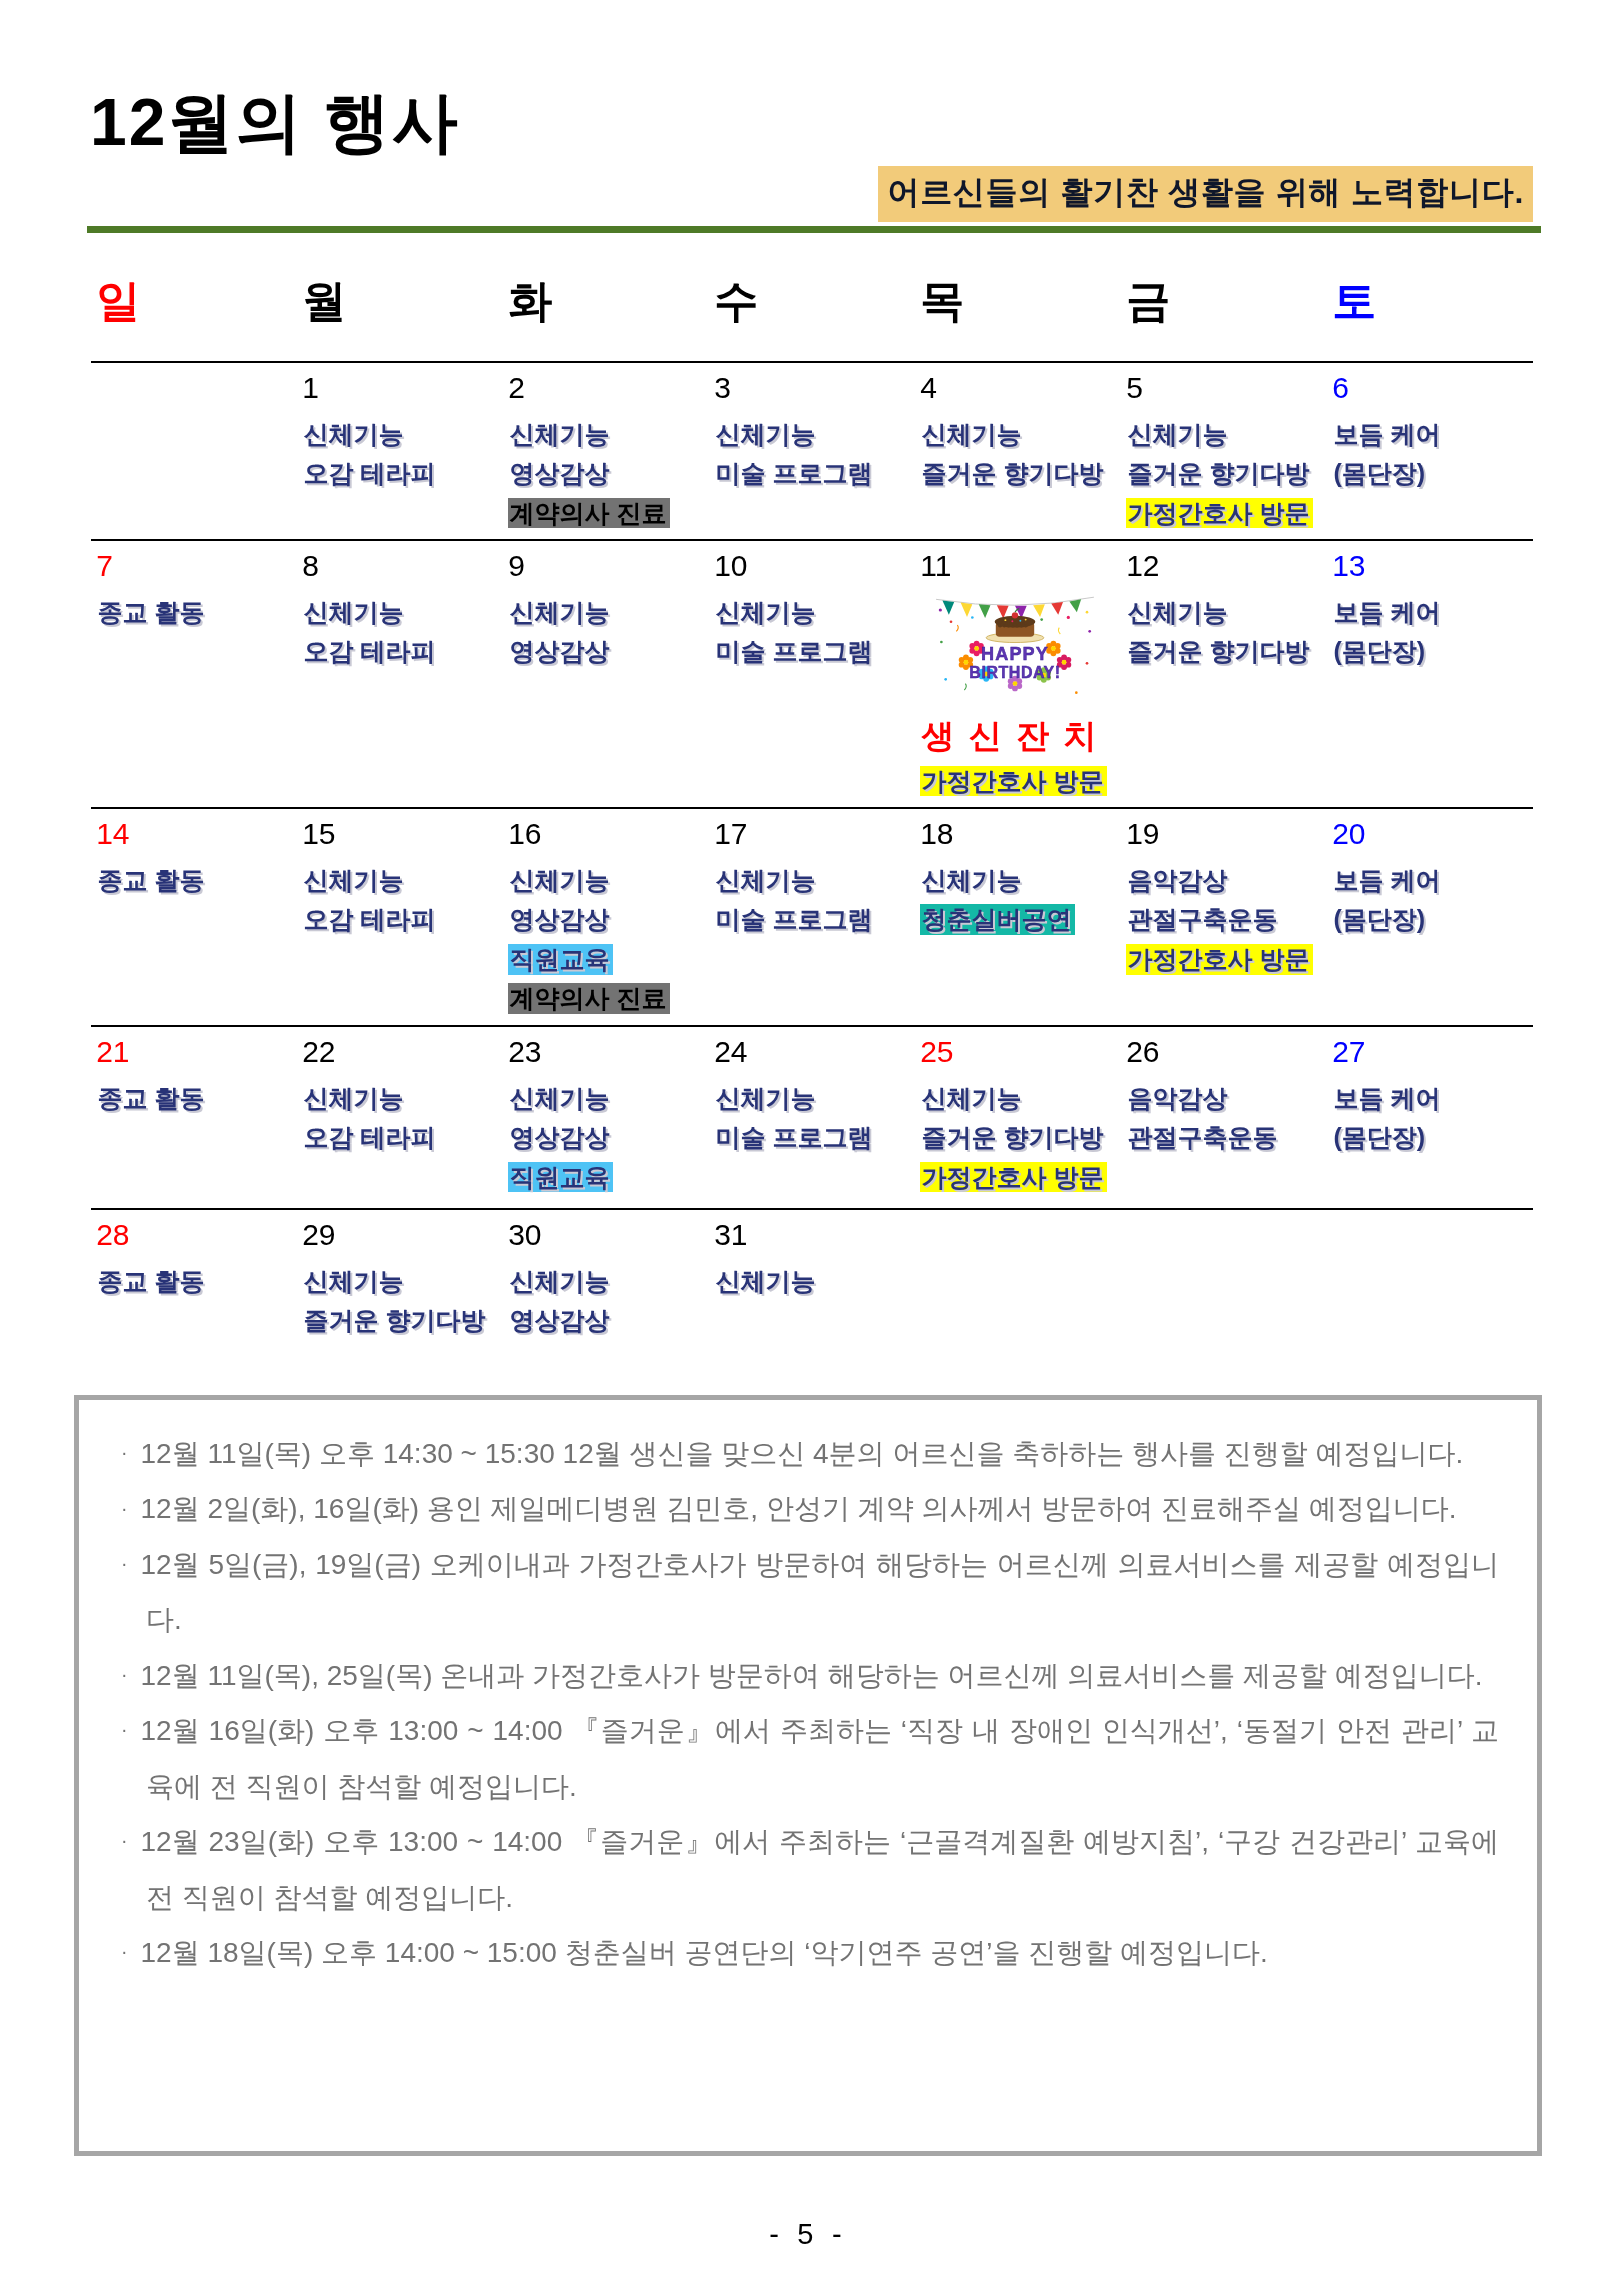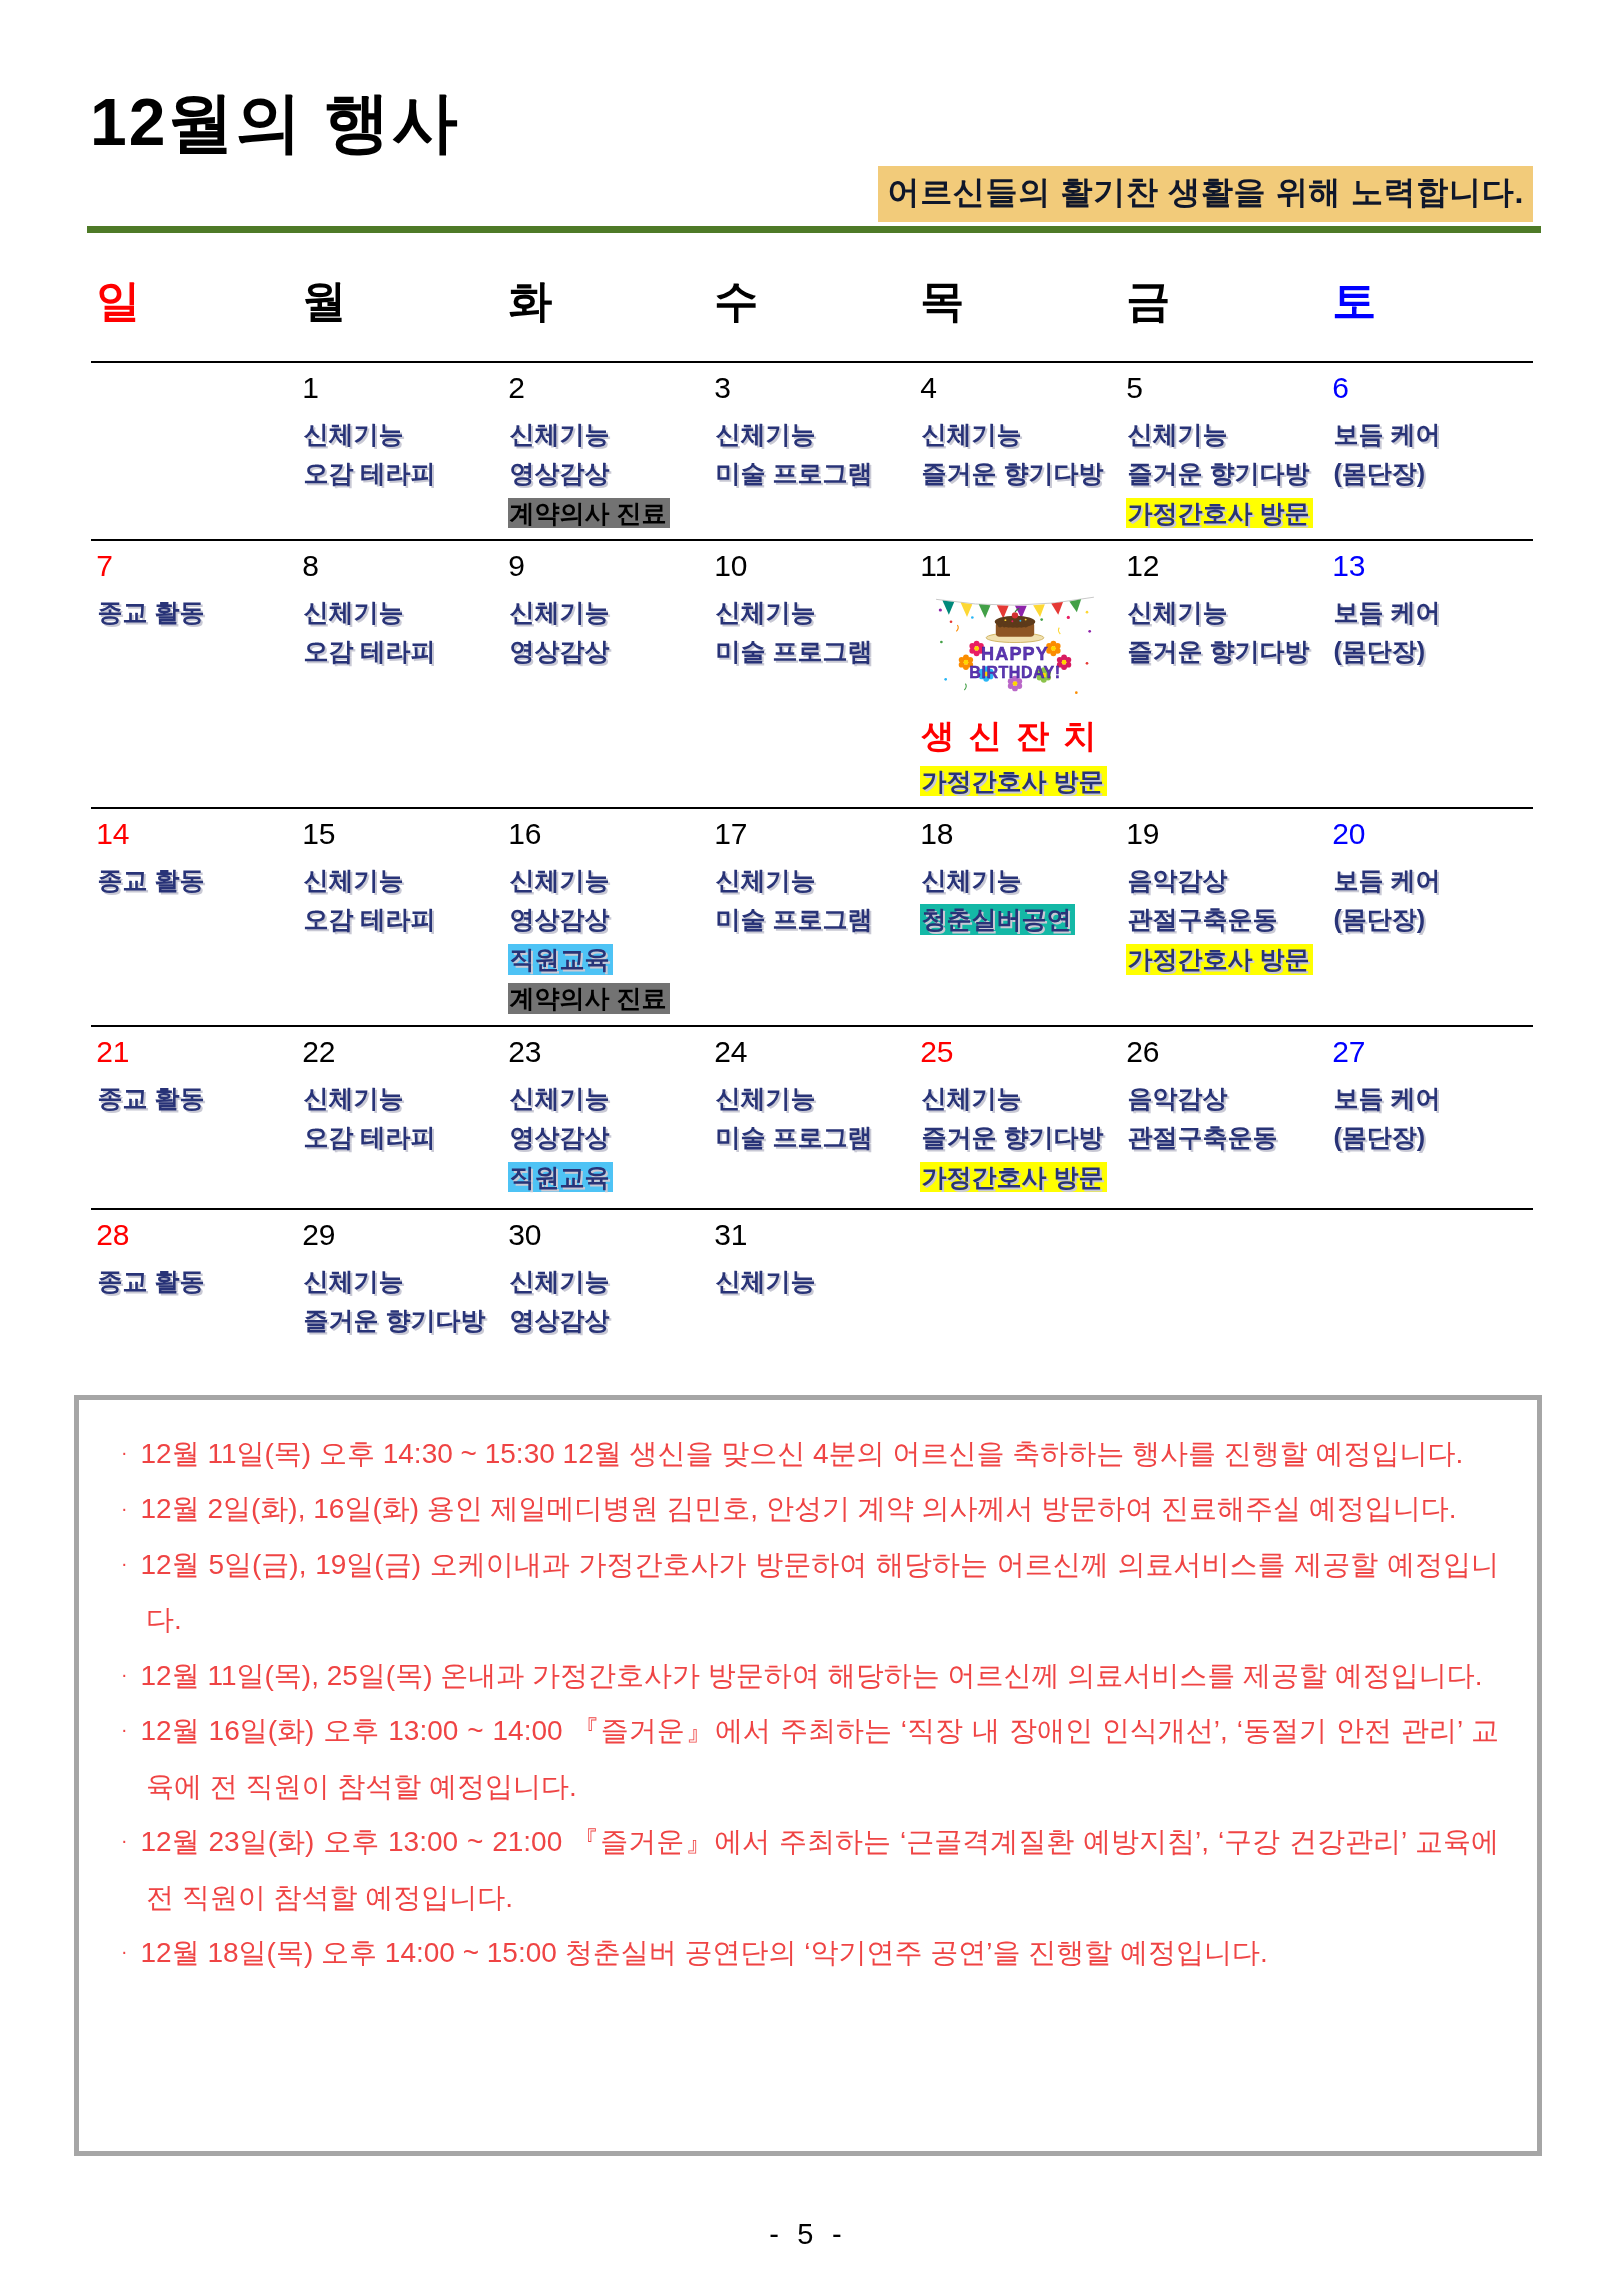--- a/index.html
+++ b/index.html
@@ -42,21 +42,21 @@
   .hl-blue{background:#4EC3F5}
   .hl-pink{background:#14b8a6}
   .red-text{color:#FF0000;text-shadow:none;font-size:33px;letter-spacing:2.6px;padding-left:13px}
   .bday{display:block;width:190px;height:112px;margin:1.3px 0 5.2px 0}
   .notes{
     position:absolute;left:74px;top:1395px;width:1468px;height:761px;
     border:5.9px solid #A6A6A6;box-sizing:border-box;
     padding:26px 38px 0 30px;background:#fff;
   }
   .note{
-    font-size:28px;line-height:1.98;color:#ef4444;margin:0;
+    font-size:28px;line-height:1.98;color:#737373;margin:0;
     text-align:justify;padding-left:37px;text-indent:-25px;
   }
   .note .bullet{font-size:19.6px;margin-right:13px;vertical-align:3.9px}
   .pagenum{
     position:absolute;left:0;bottom:33px;width:100%;text-align:center;
     font-size:29px;letter-spacing:5.2px;color:#000;
   }
 </style>
 </head>
 <body>
@@ -321,18 +321,18 @@
       </div>
     </div>
 </div>
 
 <div class="notes">
     <p class="note"><span class="bullet">·</span><span class="note-text">12월 11일(목) 오후 14:30 ~ 15:30 12월 생신을 맞으신 4분의 어르신을 축하하는 행사를 진행할 예정입니다.</span></p>
     <p class="note"><span class="bullet">·</span><span class="note-text">12월 2일(화), 16일(화) 용인 제일메디병원 김민호, 안성기 계약 의사께서 방문하여 진료해주실 예정입니다.</span></p>
     <p class="note"><span class="bullet">·</span><span class="note-text">12월 5일(금), 19일(금) 오케이내과 가정간호사가 방문하여 해당하는 어르신께 의료서비스를 제공할 예정입니다.</span></p>
     <p class="note"><span class="bullet">·</span><span class="note-text">12월 11일(목), 25일(목) 온내과 가정간호사가 방문하여 해당하는 어르신께 의료서비스를 제공할 예정입니다.</span></p>
     <p class="note"><span class="bullet">·</span><span class="note-text">12월 16일(화) 오후 13:00 ~ 14:00 『즐거운』에서 주최하는 ‘직장 내 장애인 인식개선’, ‘동절기 안전 관리’ 교육에 전 직원이 참석할 예정입니다.</span></p>
-    <p class="note"><span class="bullet">·</span><span class="note-text">12월 23일(화) 오후 13:00 ~ 21:00 『즐거운』에서 주최하는 ‘근골격계질환 예방지침’, ‘구강 건강관리’ 교육에 전 직원이 참석할 예정입니다.</span></p>
+    <p class="note"><span class="bullet">·</span><span class="note-text">12월 23일(화) 오후 13:00 ~ 14:00 『즐거운』에서 주최하는 ‘근골격계질환 예방지침’, ‘구강 건강관리’ 교육에 전 직원이 참석할 예정입니다.</span></p>
     <p class="note"><span class="bullet">·</span><span class="note-text">12월 18일(목) 오후 14:00 ~ 15:00 청춘실버 공연단의 ‘악기연주 공연’을 진행할 예정입니다.</span></p>
   </div>
 
 <div class="pagenum">- 5 -</div>
 
 
 </body></html>

